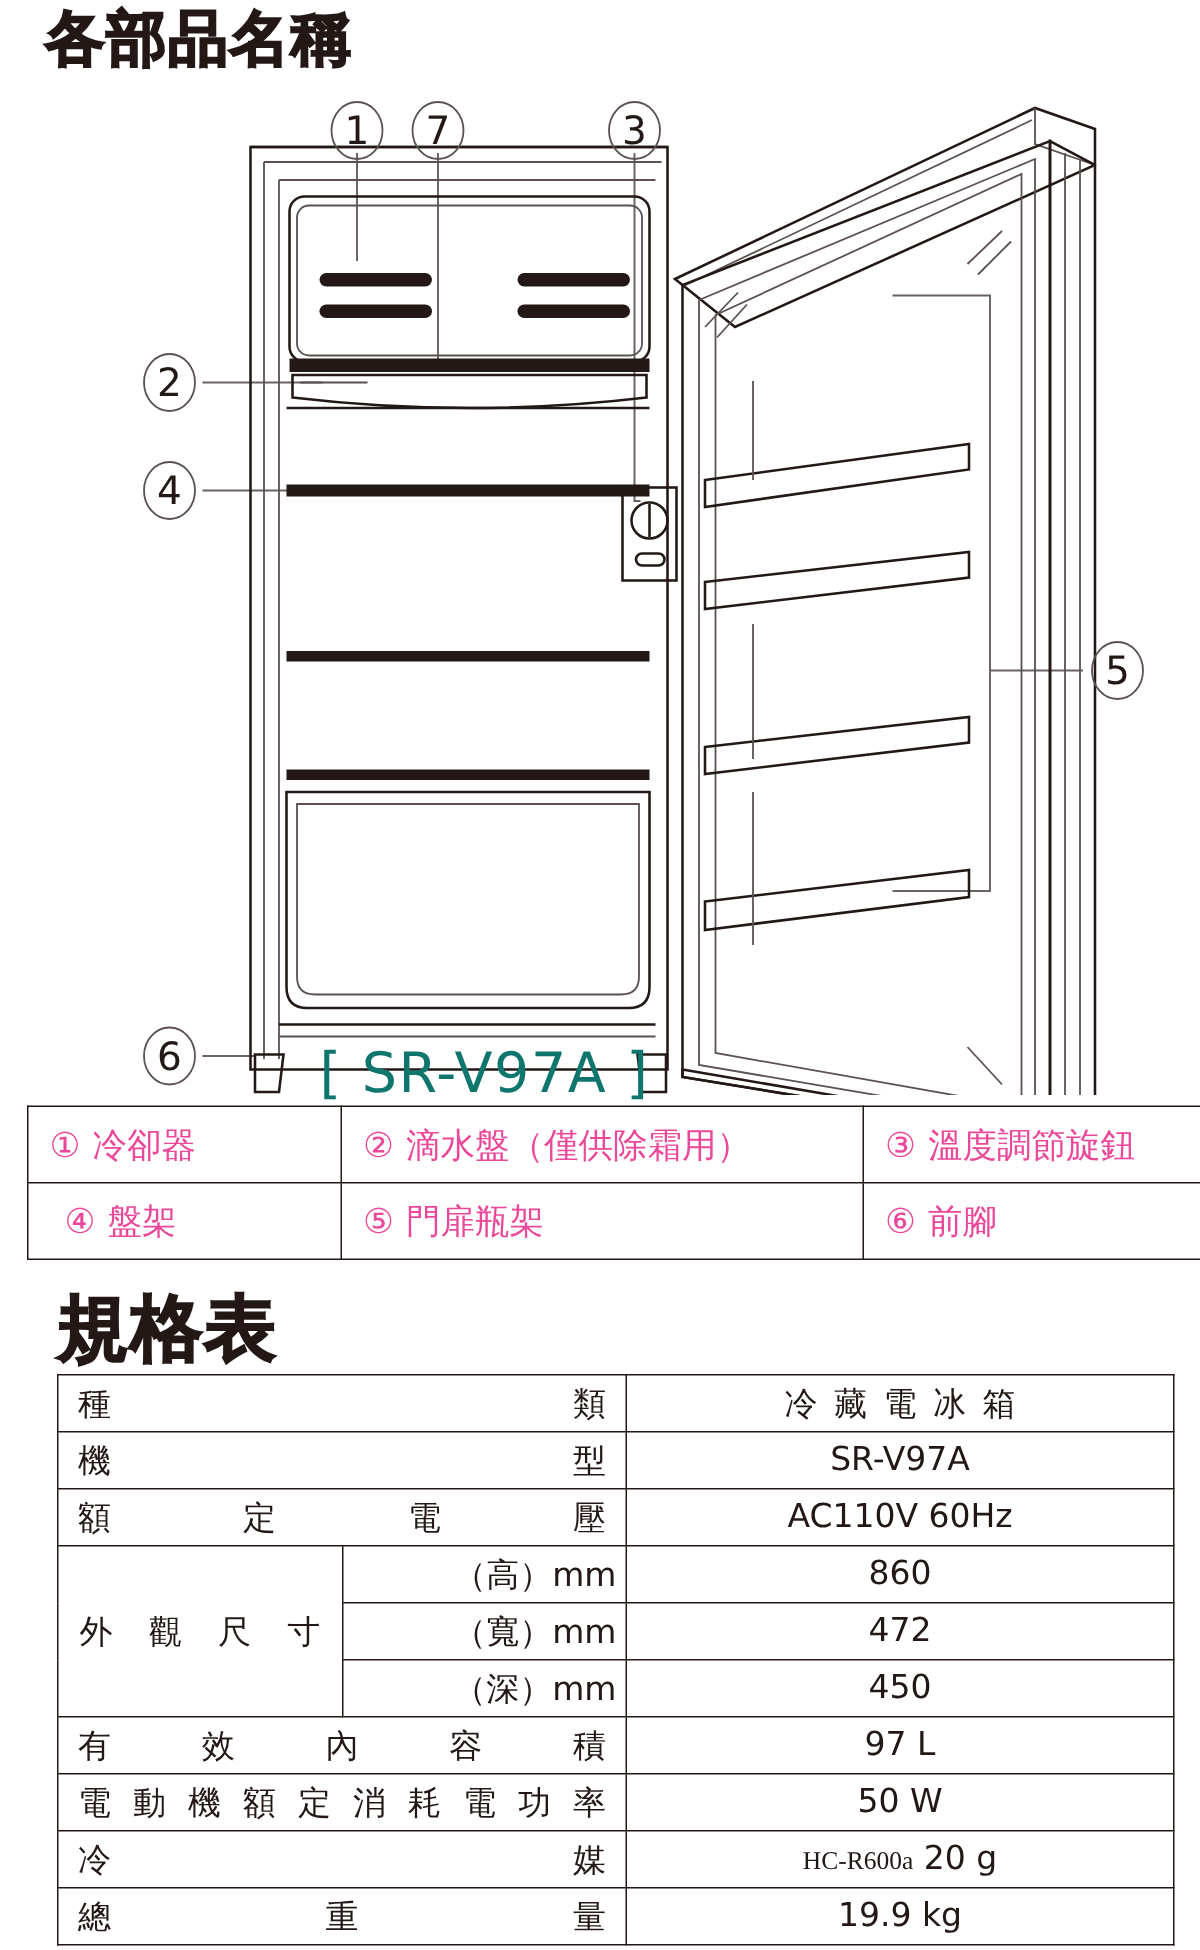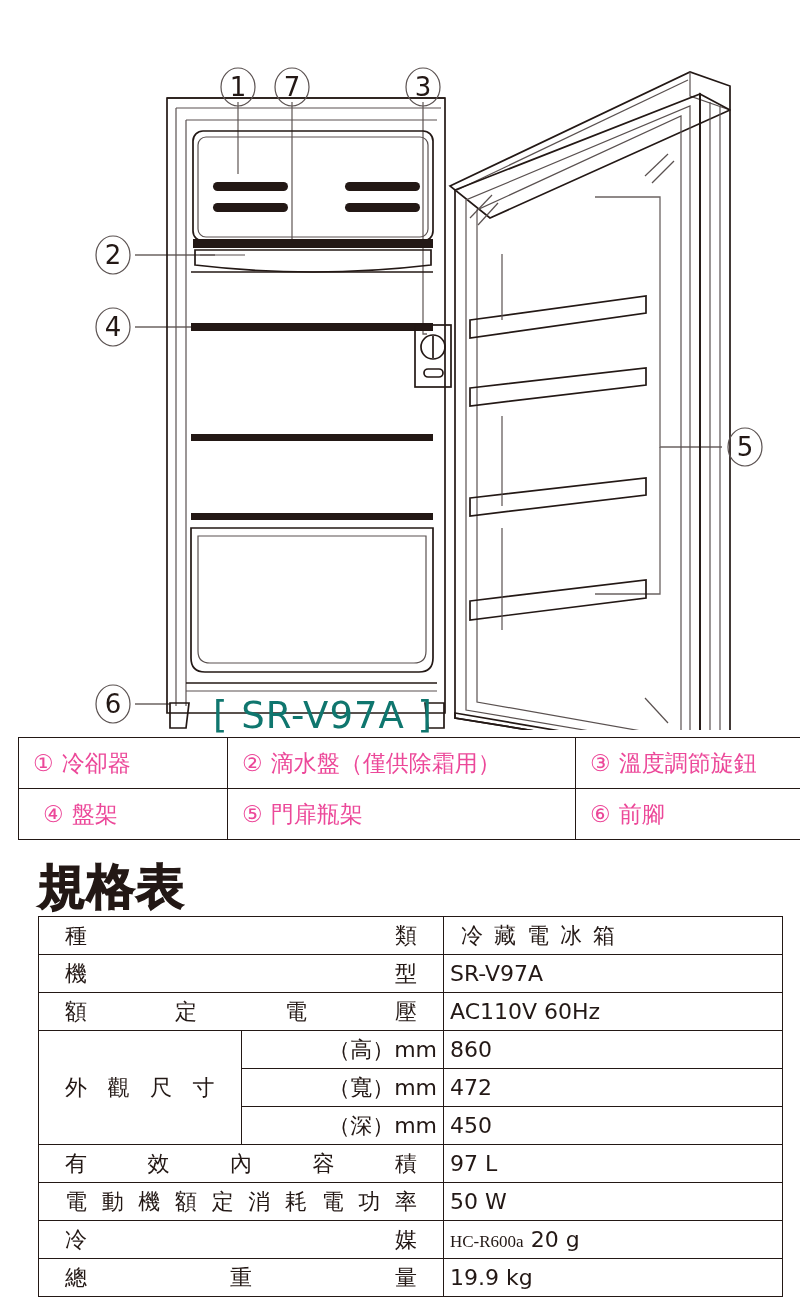--- a/index.html
+++ b/index.html
@@ -88,51 +88,53 @@
   #spec-table td {
     border: 1.6px solid #231815;
     height: 37px;
     font-size: 22px;
     color: #231815;
     vertical-align: middle;
     white-space: nowrap;
     font-family: "DejaVu Sans", "Liberation Sans", sans-serif;
   }
   td.label-cell {
-    padding: 0 26px;
+    padding: 0 13px;
     text-align: justify;
     text-align-last: justify;
     text-justify: distribute;
   }
   td.sub-label-cell {
     padding: 0 6px;
     text-align: right;
   }
   td.value-cell {
+    text-align: center;
     padding: 0 6px;
   }
   .spaced-value {
     letter-spacing: 11px;
     padding-left: 11px;
   }
   .small-inline {
     font-size: 17px;
     font-family: Liberation Serif, serif;
   }
   .rowspan-label {
-    padding: 0 26px;
+    padding: 0 14px;
     text-align: justify;
     text-align-last: justify;
   }
 </style>
 </head>
 <body>
 
 <div class="page">
 
+  <div class="heading" id="parts-heading">各部品名稱</div>
 
   <div id="diagram-wrap">
     <svg id="diagram-svg" width="800" height="672" viewBox="0 0 800 672">
       <defs>
         <style>
           .ln  { fill:none; stroke:#231815; stroke-width:1.7; }
           .ln2 { fill:none; stroke:#231815; stroke-width:2.6; }
           .thin{ fill:none; stroke:#5a5150; stroke-width:1.2; }
           .lead{ fill:none; stroke:#6b6361; stroke-width:1.3; }
           .fillk { fill:#231815; }

